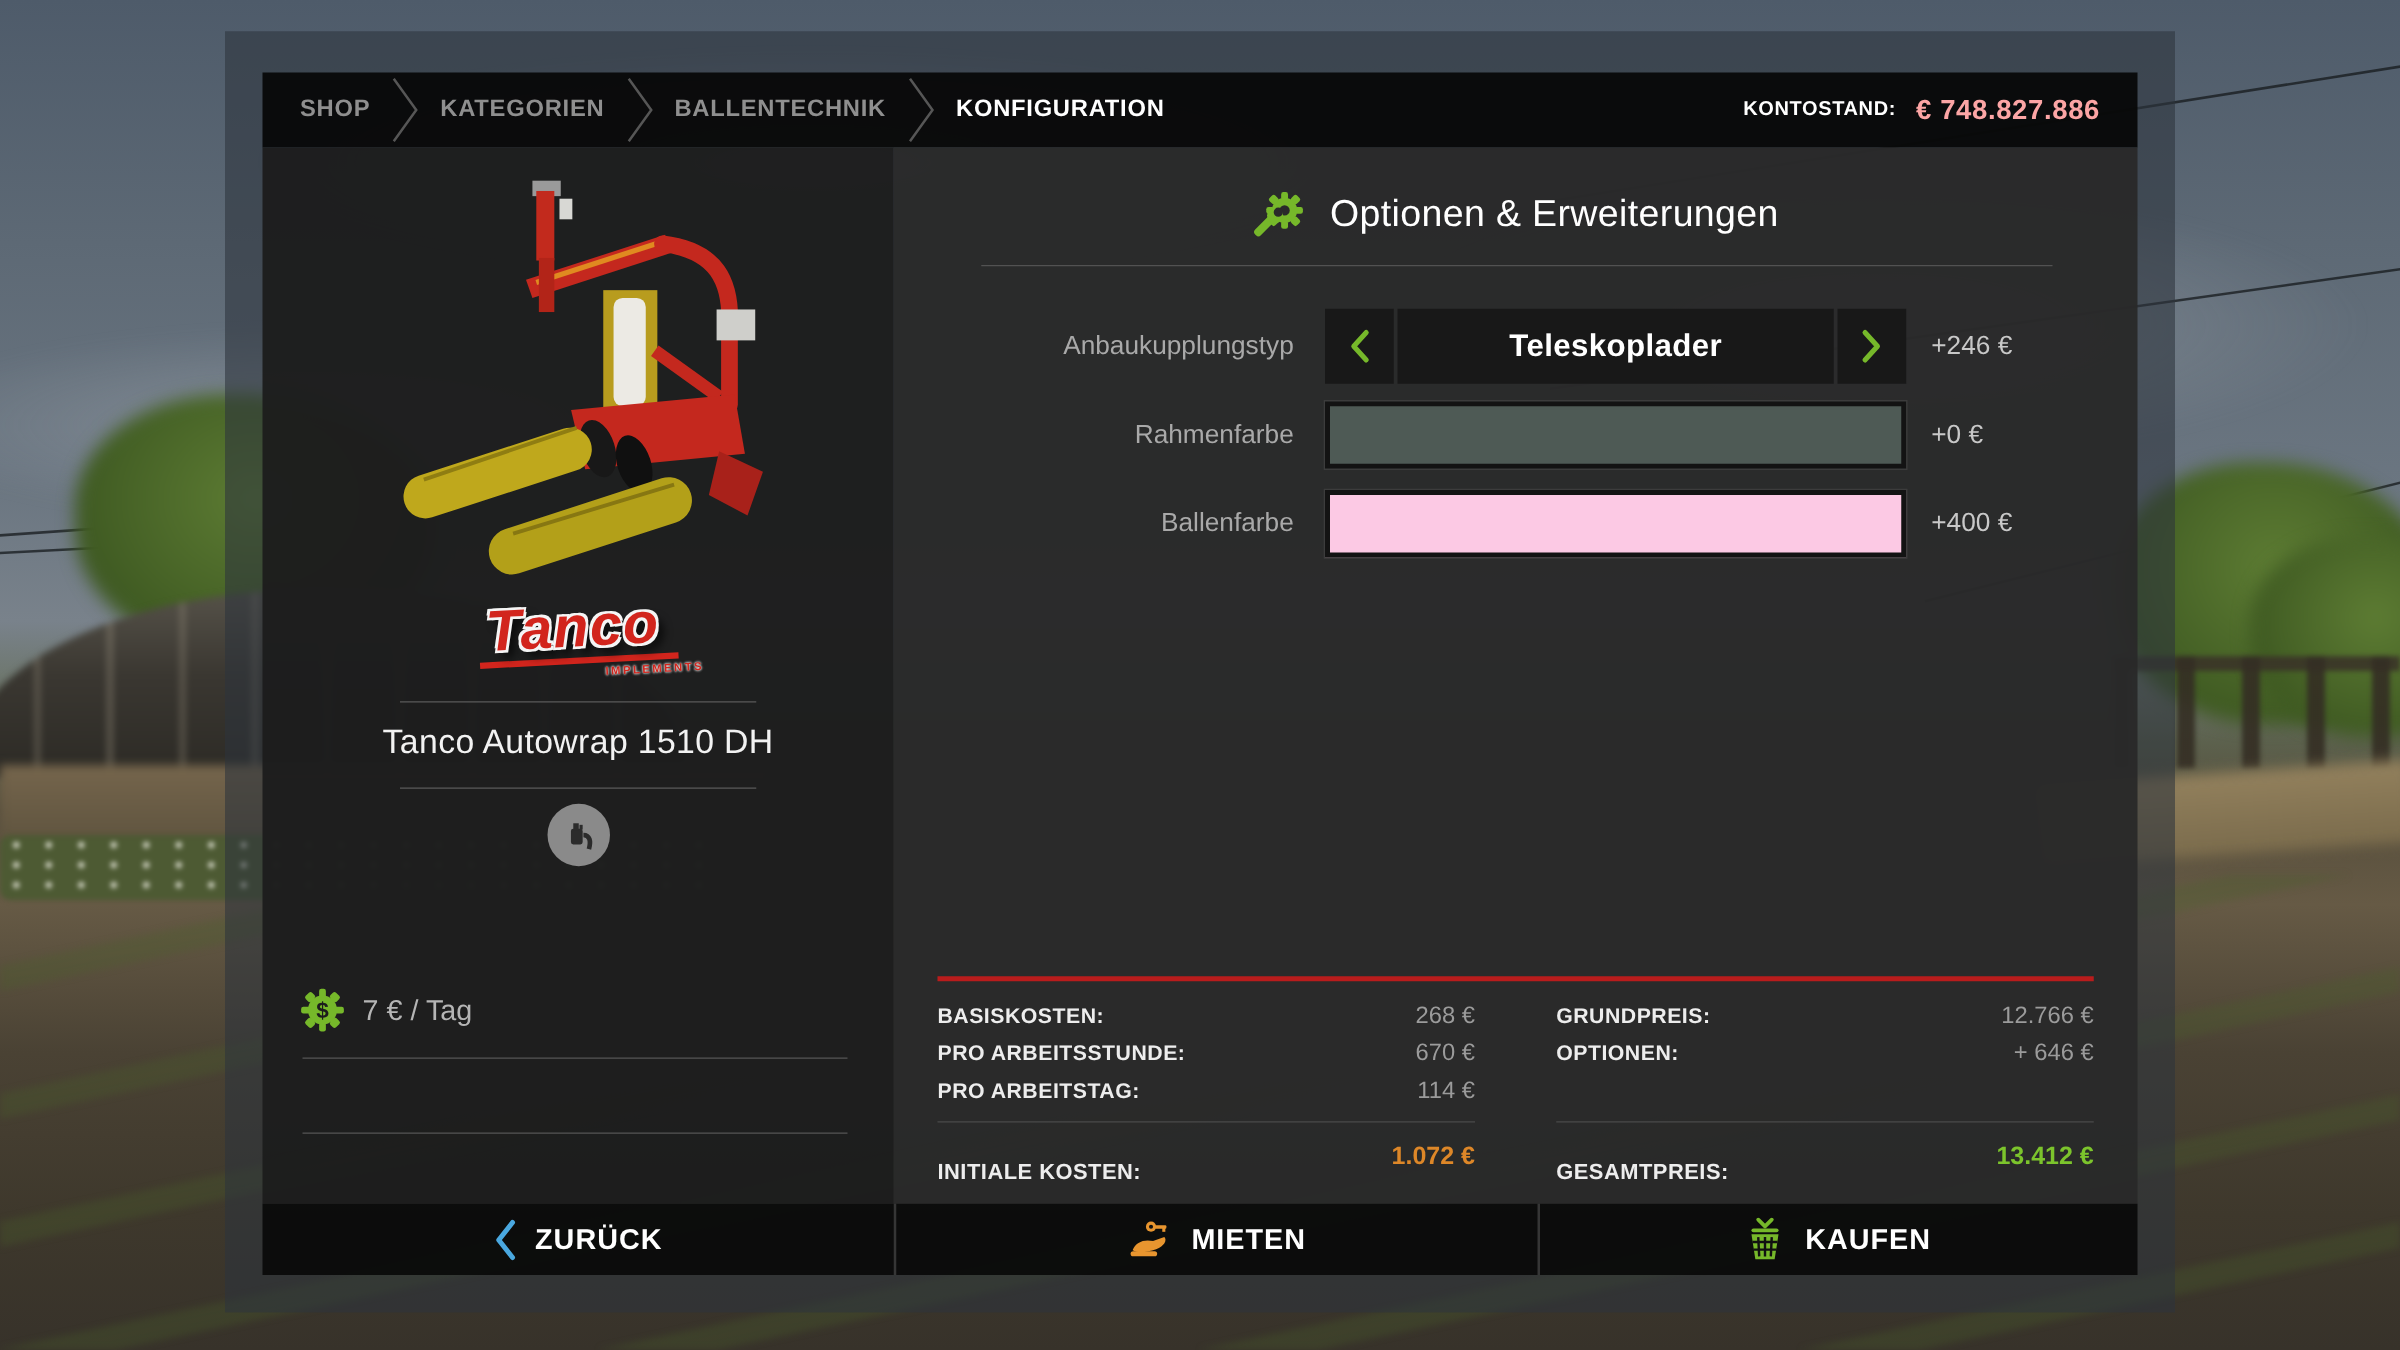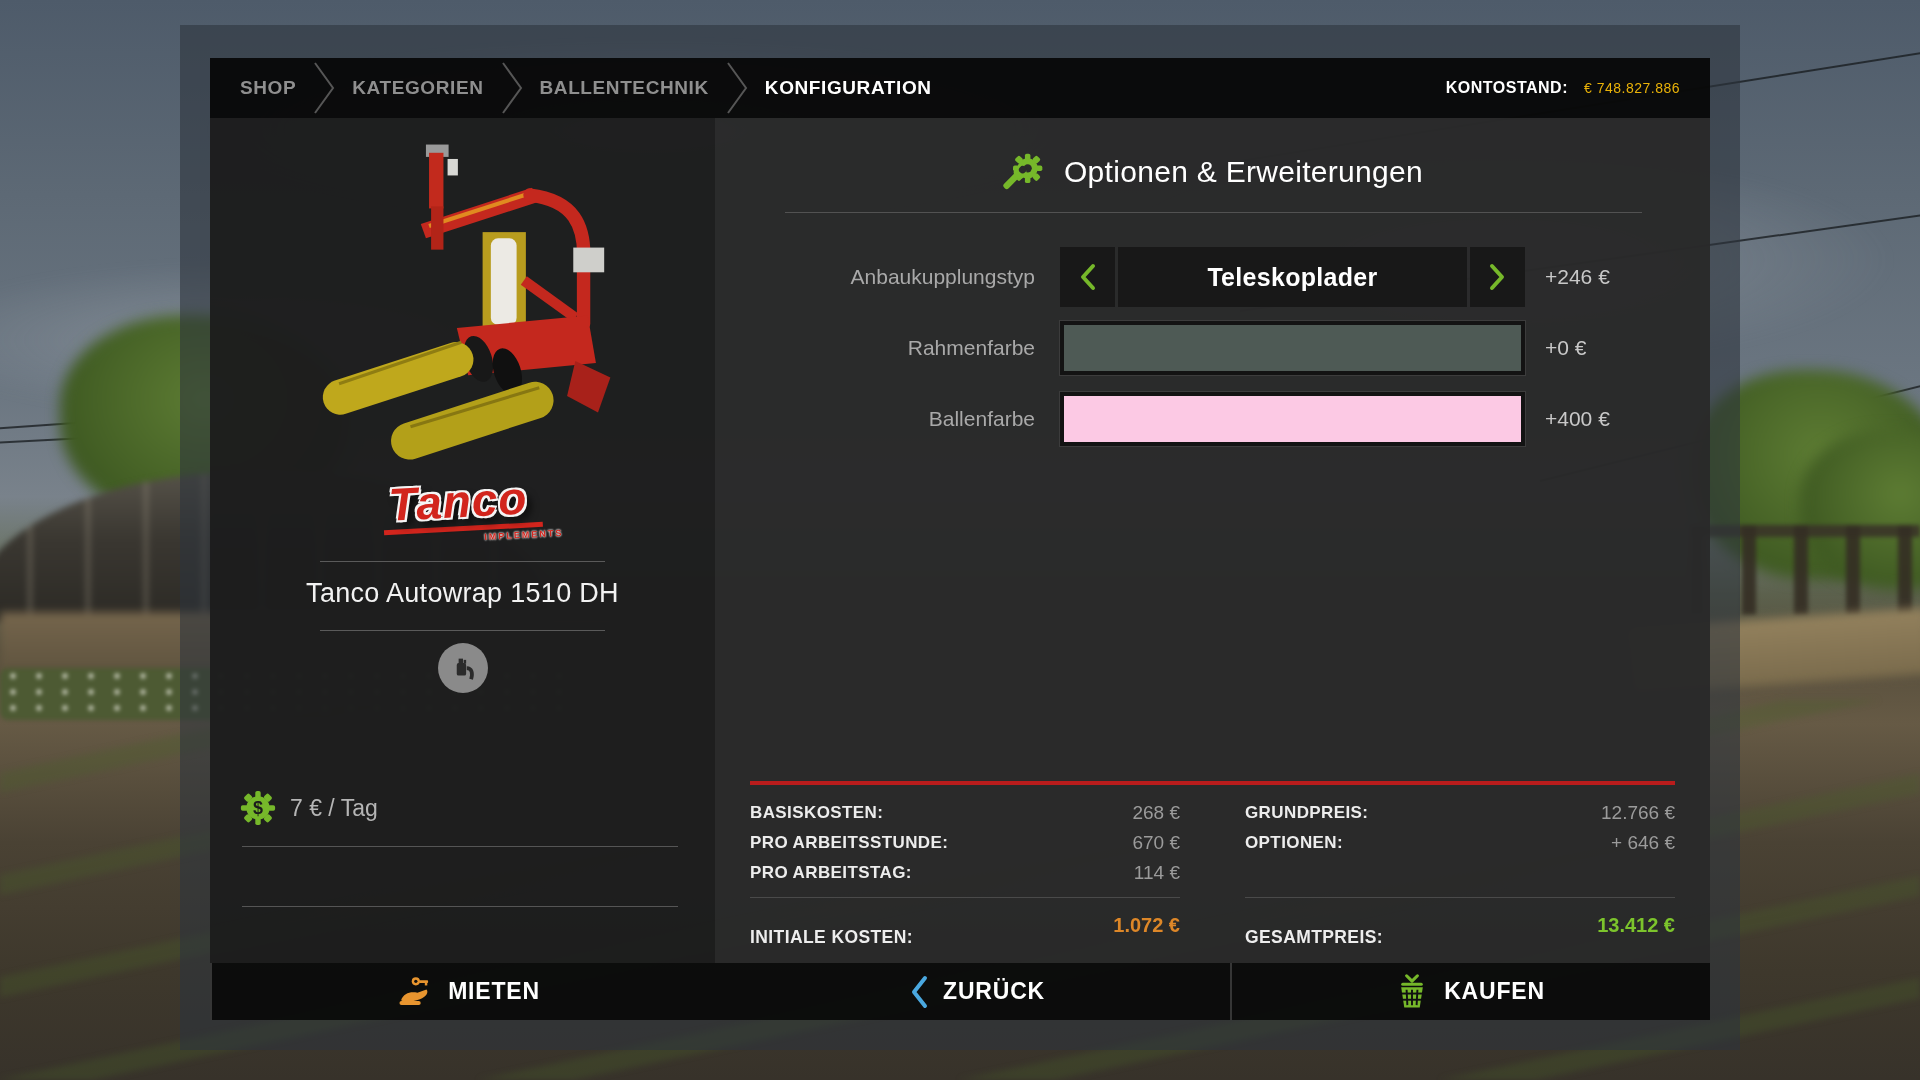--- a/index.html
+++ b/index.html
@@ -36,21 +36,21 @@
 
   
   .crumbbar { position:absolute; left:0; top:0; width:1500px; height:60px;
     background:rgba(7,7,7,.94); display:flex; align-items:center; padding:0 30px; }
   .crumbs { display:flex; align-items:center; gap:16px; }
   .crumb { font-size:19px; font-weight:bold; letter-spacing:.6px; color:#8f8f8f; cursor:default; }
   .crumb.active { color:#fff; }
   .crumb-sep { width:24px; height:56px; }
   .balance { margin-left:auto; display:flex; align-items:center; gap:16px; }
   .balance-label { font-size:16px; font-weight:bold; color:#fff; letter-spacing:.5px; }
-  .balance-value { font-size:14px; font-weight:normal; color:#eab308; letter-spacing:.5px; }
+  .balance-value { font-size:22px; font-weight:bold; color:#fca5a5; letter-spacing:.5px; }
 
   
   .main { position:absolute; left:0; top:60px; width:1500px; height:845px; display:flex; }
   .panel-left { position:relative; width:505px; height:845px; background:rgba(28,28,28,.95); }
   .panel-right { position:relative; width:995px; height:845px; background:rgba(41,41,41,.95); }
 
   
   .product-visual { position:absolute; left:52px; top:8px; width:400px; height:340px; }
   .brand-logo { position:absolute; left:0; top:360px; width:505px; text-align:center; transform:rotate(-3deg); }
   .brand-name { display:inline-block; font-size:46px; font-weight:800; font-style:italic; color:#d2251d; letter-spacing:1px;
@@ -326,38 +326,38 @@
               <div class="stat-total">
                 <span class="stat-label">GESAMTPREIS:</span>
                 <span class="total-green">13.412 €</span>
               </div>
             </div>
           </div>
         </div>
       </div>
 
       <div class="footer">
+        <div class="fbtn fb-1">
+          <svg width="18" height="34" viewBox="0 0 18 34">
+              <polyline points="15,3 4,17 15,31" fill="none" stroke="#4aa8e0" stroke-width="4" stroke-linecap="round" stroke-linejoin="round"></polyline>
+            </svg>
+          <span class="fbtn-label">ZURÜCK</span>
+        </div>
         <div class="fbtn fb-2">
           <svg width="36" height="36" viewBox="0 0 44 44">
             <g fill="#e8952f">
               <circle cx="23" cy="9" r="5"></circle>
               <circle cx="23" cy="9" r="2" fill="#111"></circle>
               <rect x="27" y="7.5" width="11" height="3.5" rx="1"></rect>
               <rect x="34" y="10" width="3" height="4"></rect>
               <path d="M5,32 C8,24 16,21 25,23 L36,19 C39,22 36,28 28,31 C19,34 10,35 5,32 Z"></path>
               <rect x="3" y="33" width="26" height="5" rx="2.5"></rect>
             </g>
           </svg>
           <span class="fbtn-label">MIETEN</span>
-        </div>
-        <div class="fbtn fb-1">
-          <svg width="18" height="34" viewBox="0 0 18 34">
-              <polyline points="15,3 4,17 15,31" fill="none" stroke="#4aa8e0" stroke-width="4" stroke-linecap="round" stroke-linejoin="round"></polyline>
-            </svg>
-          <span class="fbtn-label">ZURÜCK</span>
         </div>
         <div class="fbtn fb-3">
           <svg width="34" height="38" viewBox="0 0 44 48">
             <polyline points="15,3 22,10 29,3" fill="none" stroke="#76b82a" stroke-width="4" stroke-linecap="round" stroke-linejoin="round"></polyline>
             <path d="M8,18 L36,18 L32,44 L12,44 Z" fill="#76b82a"></path>
             <path d="M10,14 L34,14" stroke="#76b82a" stroke-width="4" stroke-linecap="round"></path>
             <g stroke="#111" stroke-width="2.5">
               <line x1="15" y1="21" x2="16" y2="41"></line>
               <line x1="22" y1="21" x2="22" y2="41"></line>
               <line x1="29" y1="21" x2="28" y2="41"></line>

